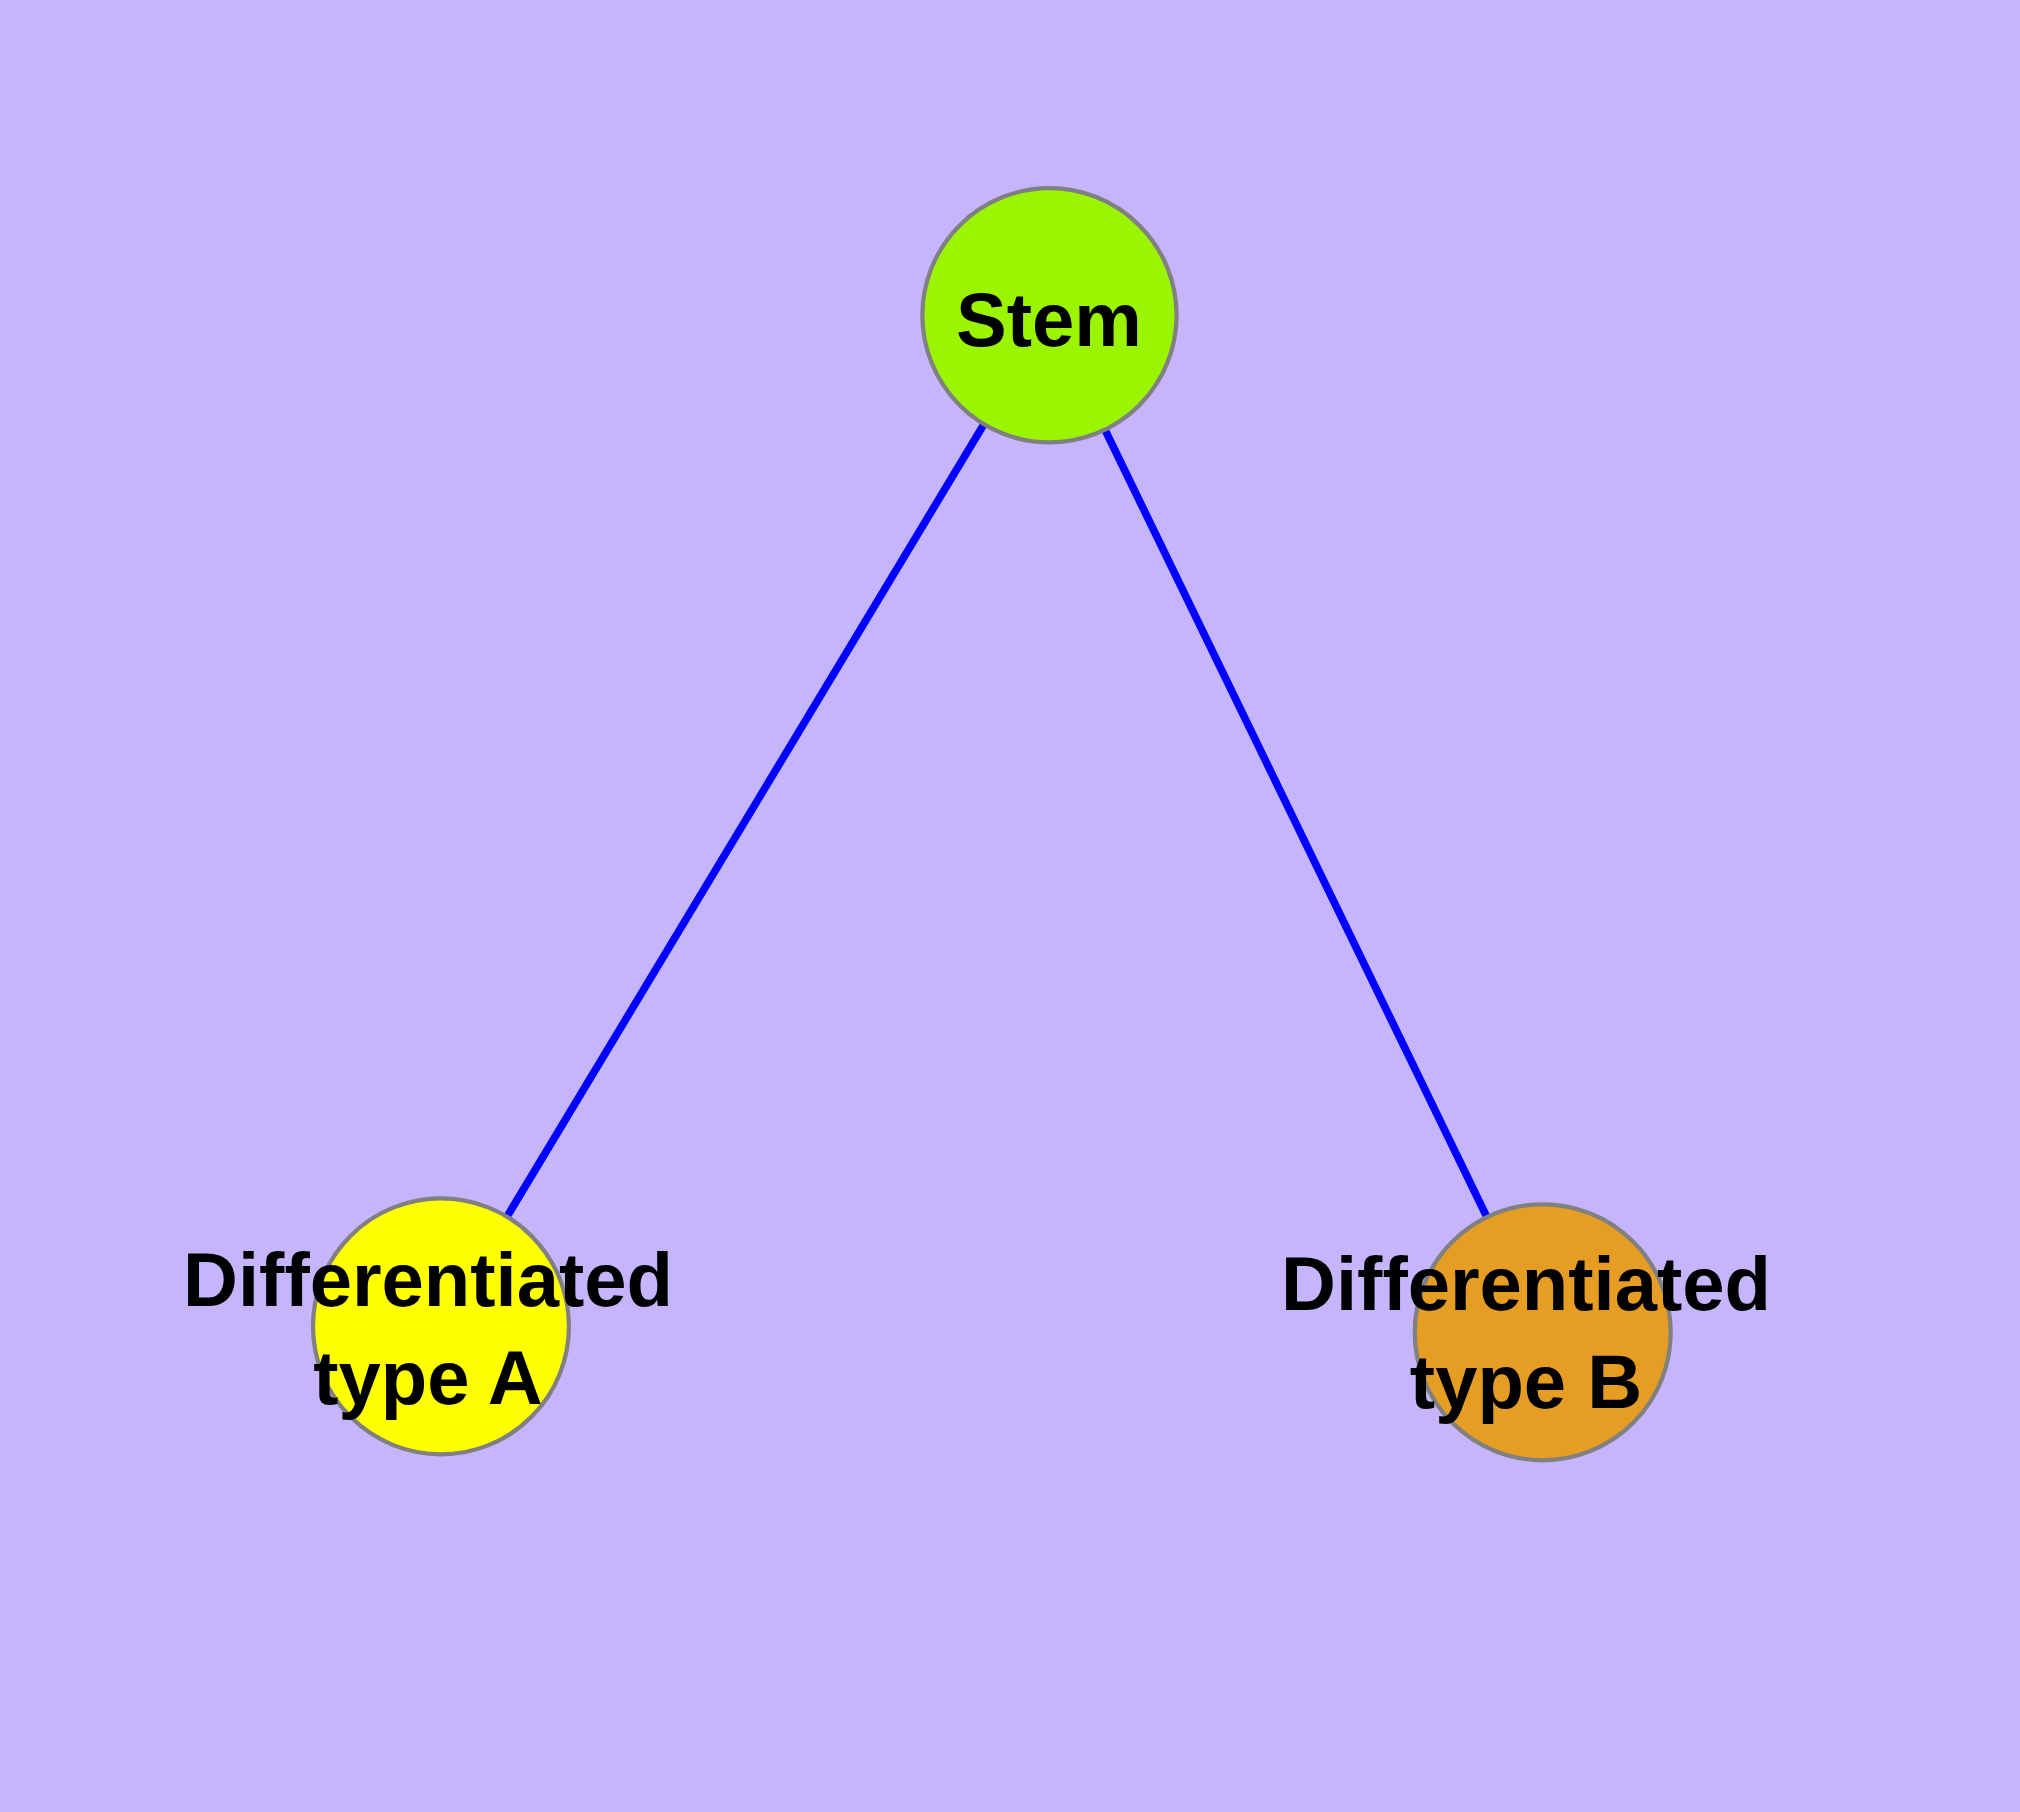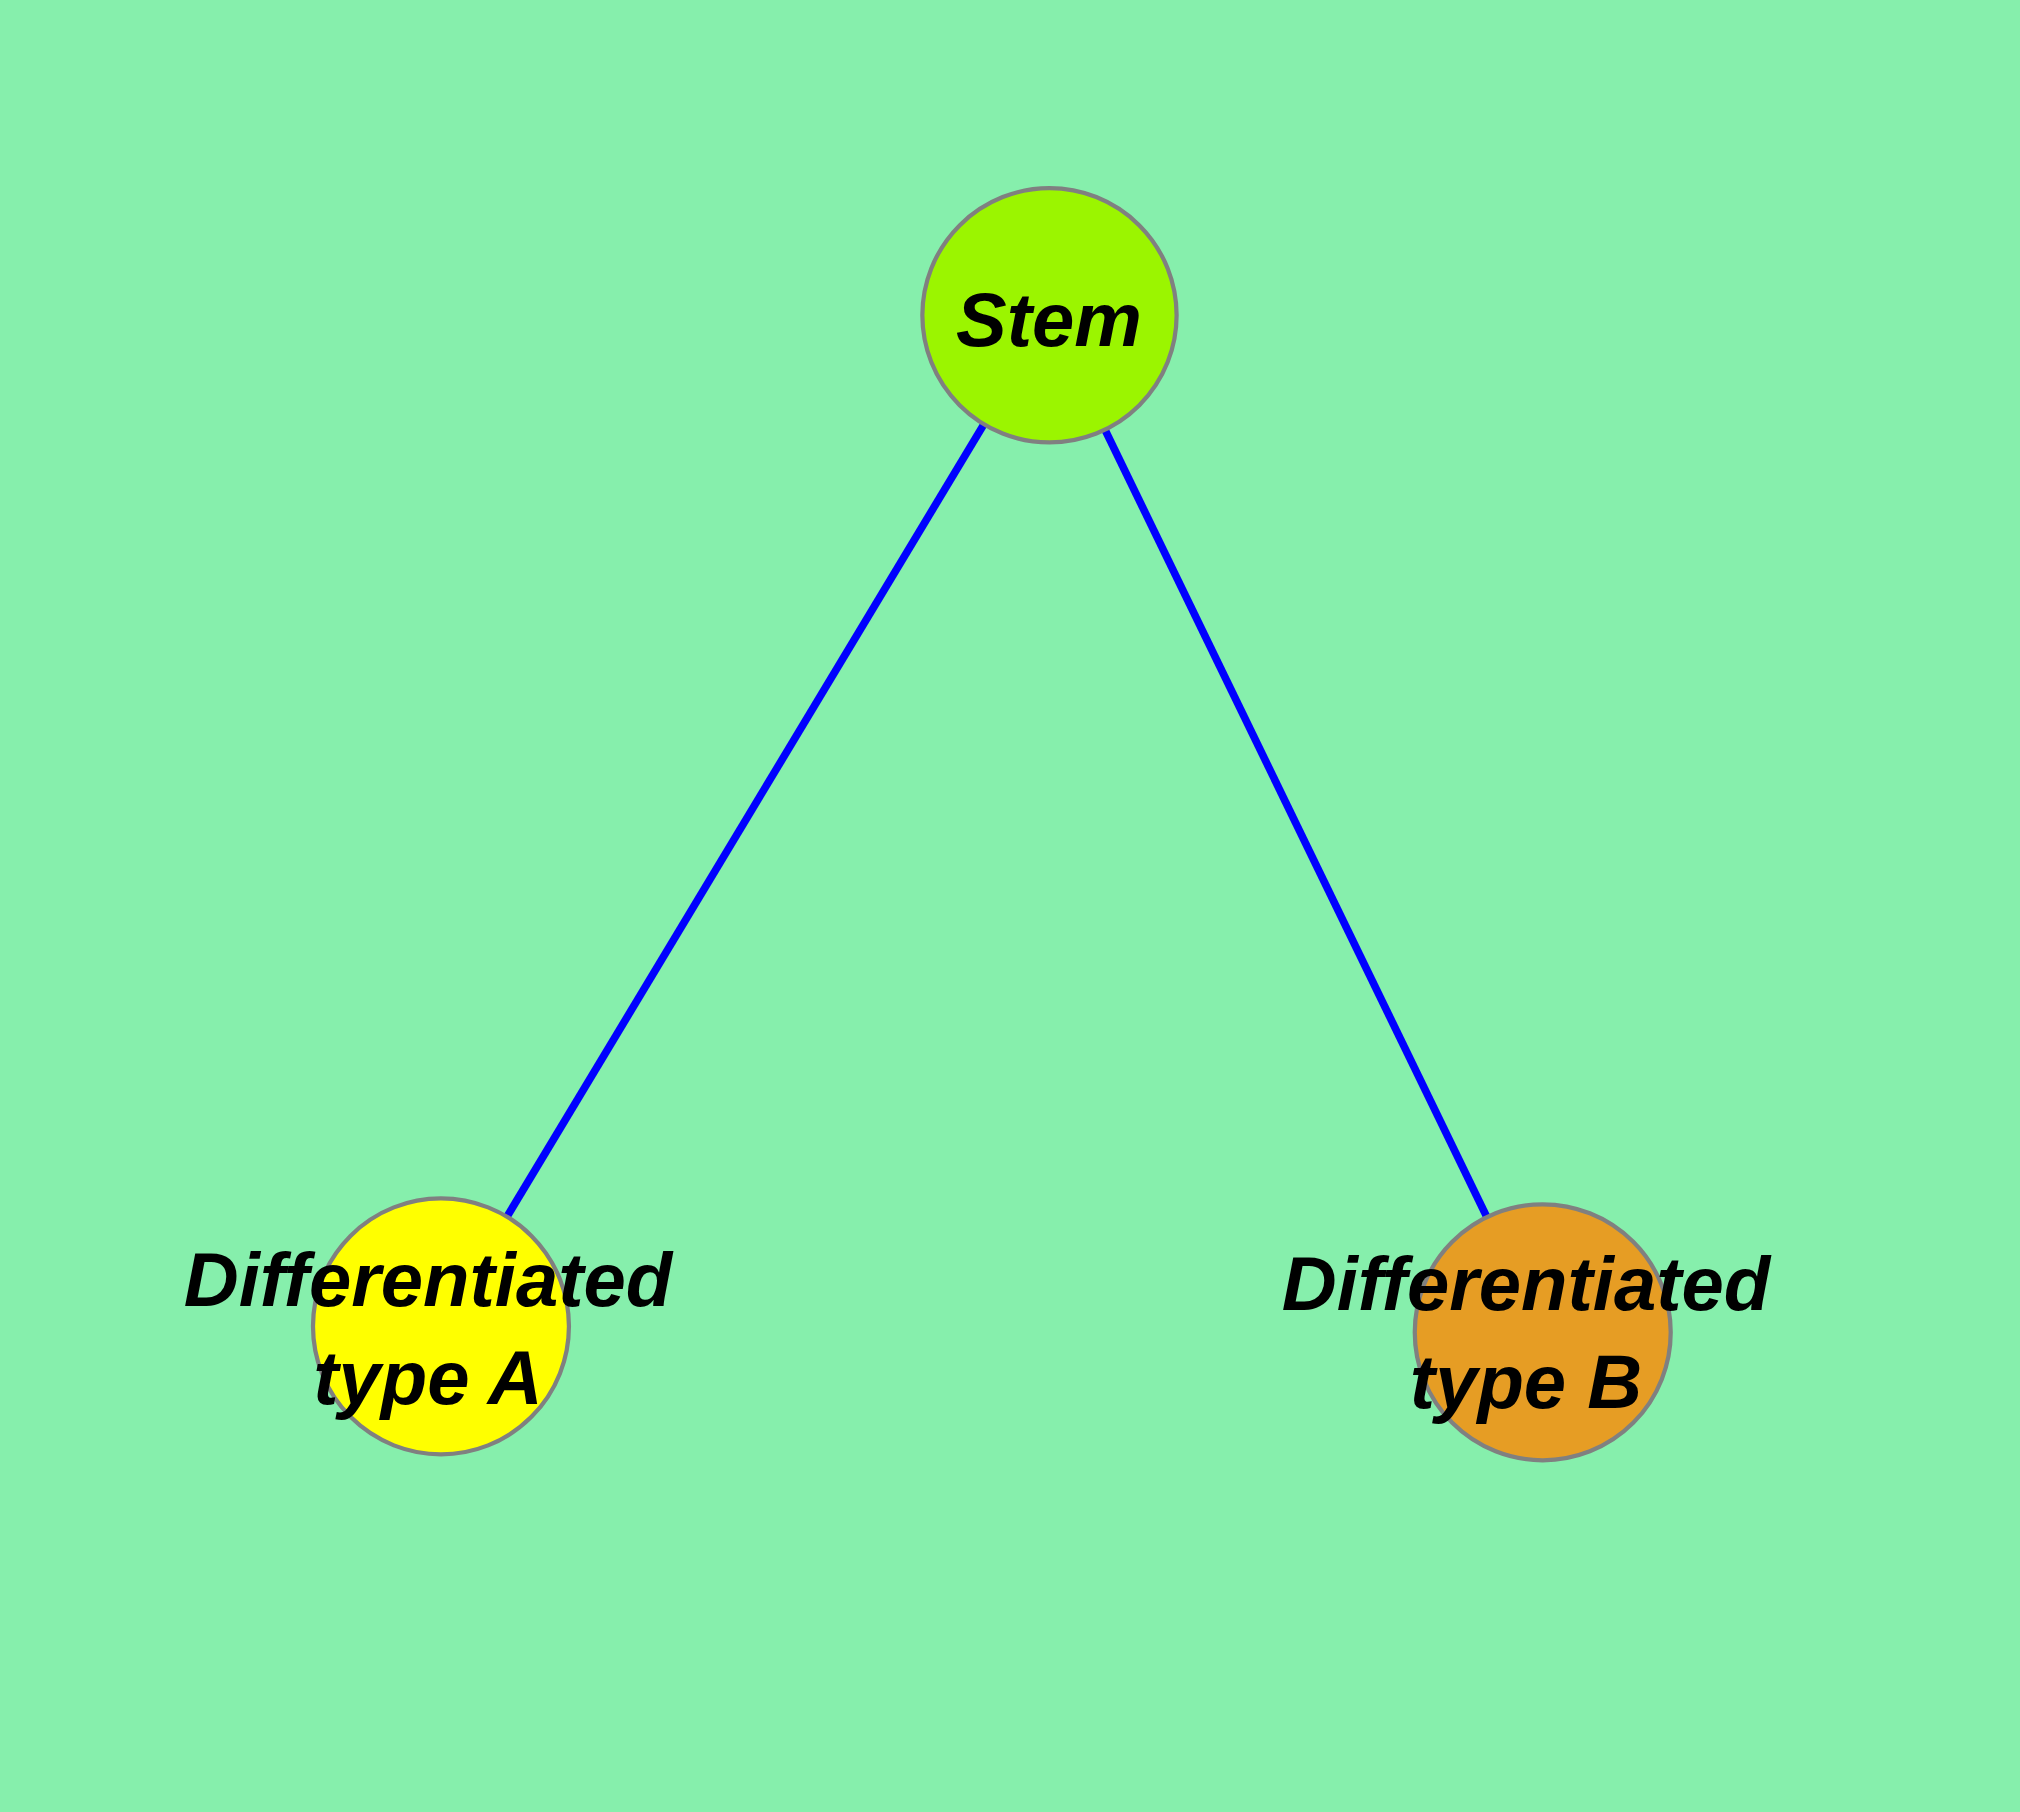--- a/index.html
+++ b/index.html
@@ -28,21 +28,21 @@
     font-size: 76px;
     line-height: 98px;
     white-space: pre-line;
     text-align: center;
     letter-spacing: 0;
   }
 </style>
 </head>
 <body>
 
-<div class="canvas" style="background-color: #86efac; font-style: italic;">
+<div class="canvas" style="background-color: #c4b5fd;">
 
   <svg class="graph-svg" viewBox="0 0 2384 2138" xmlns="http://www.w3.org/2000/svg">
 
     <line x1="1238" y1="372" x2="520" y2="1565" stroke-width="9" stroke-linecap="butt" stroke="#0000ff"></line>
 
     <line x1="1238" y1="372" x2="1820" y2="1572" stroke-width="9" stroke-linecap="butt" stroke="#0000ff"></line>
 
     <circle cx="1238" cy="372" r="150" stroke-width="5" fill="#9bf500" stroke="#808080"></circle>
 
     <circle cx="520" cy="1565" r="151" stroke-width="5" fill="#ffff00" stroke="#808080"></circle>

